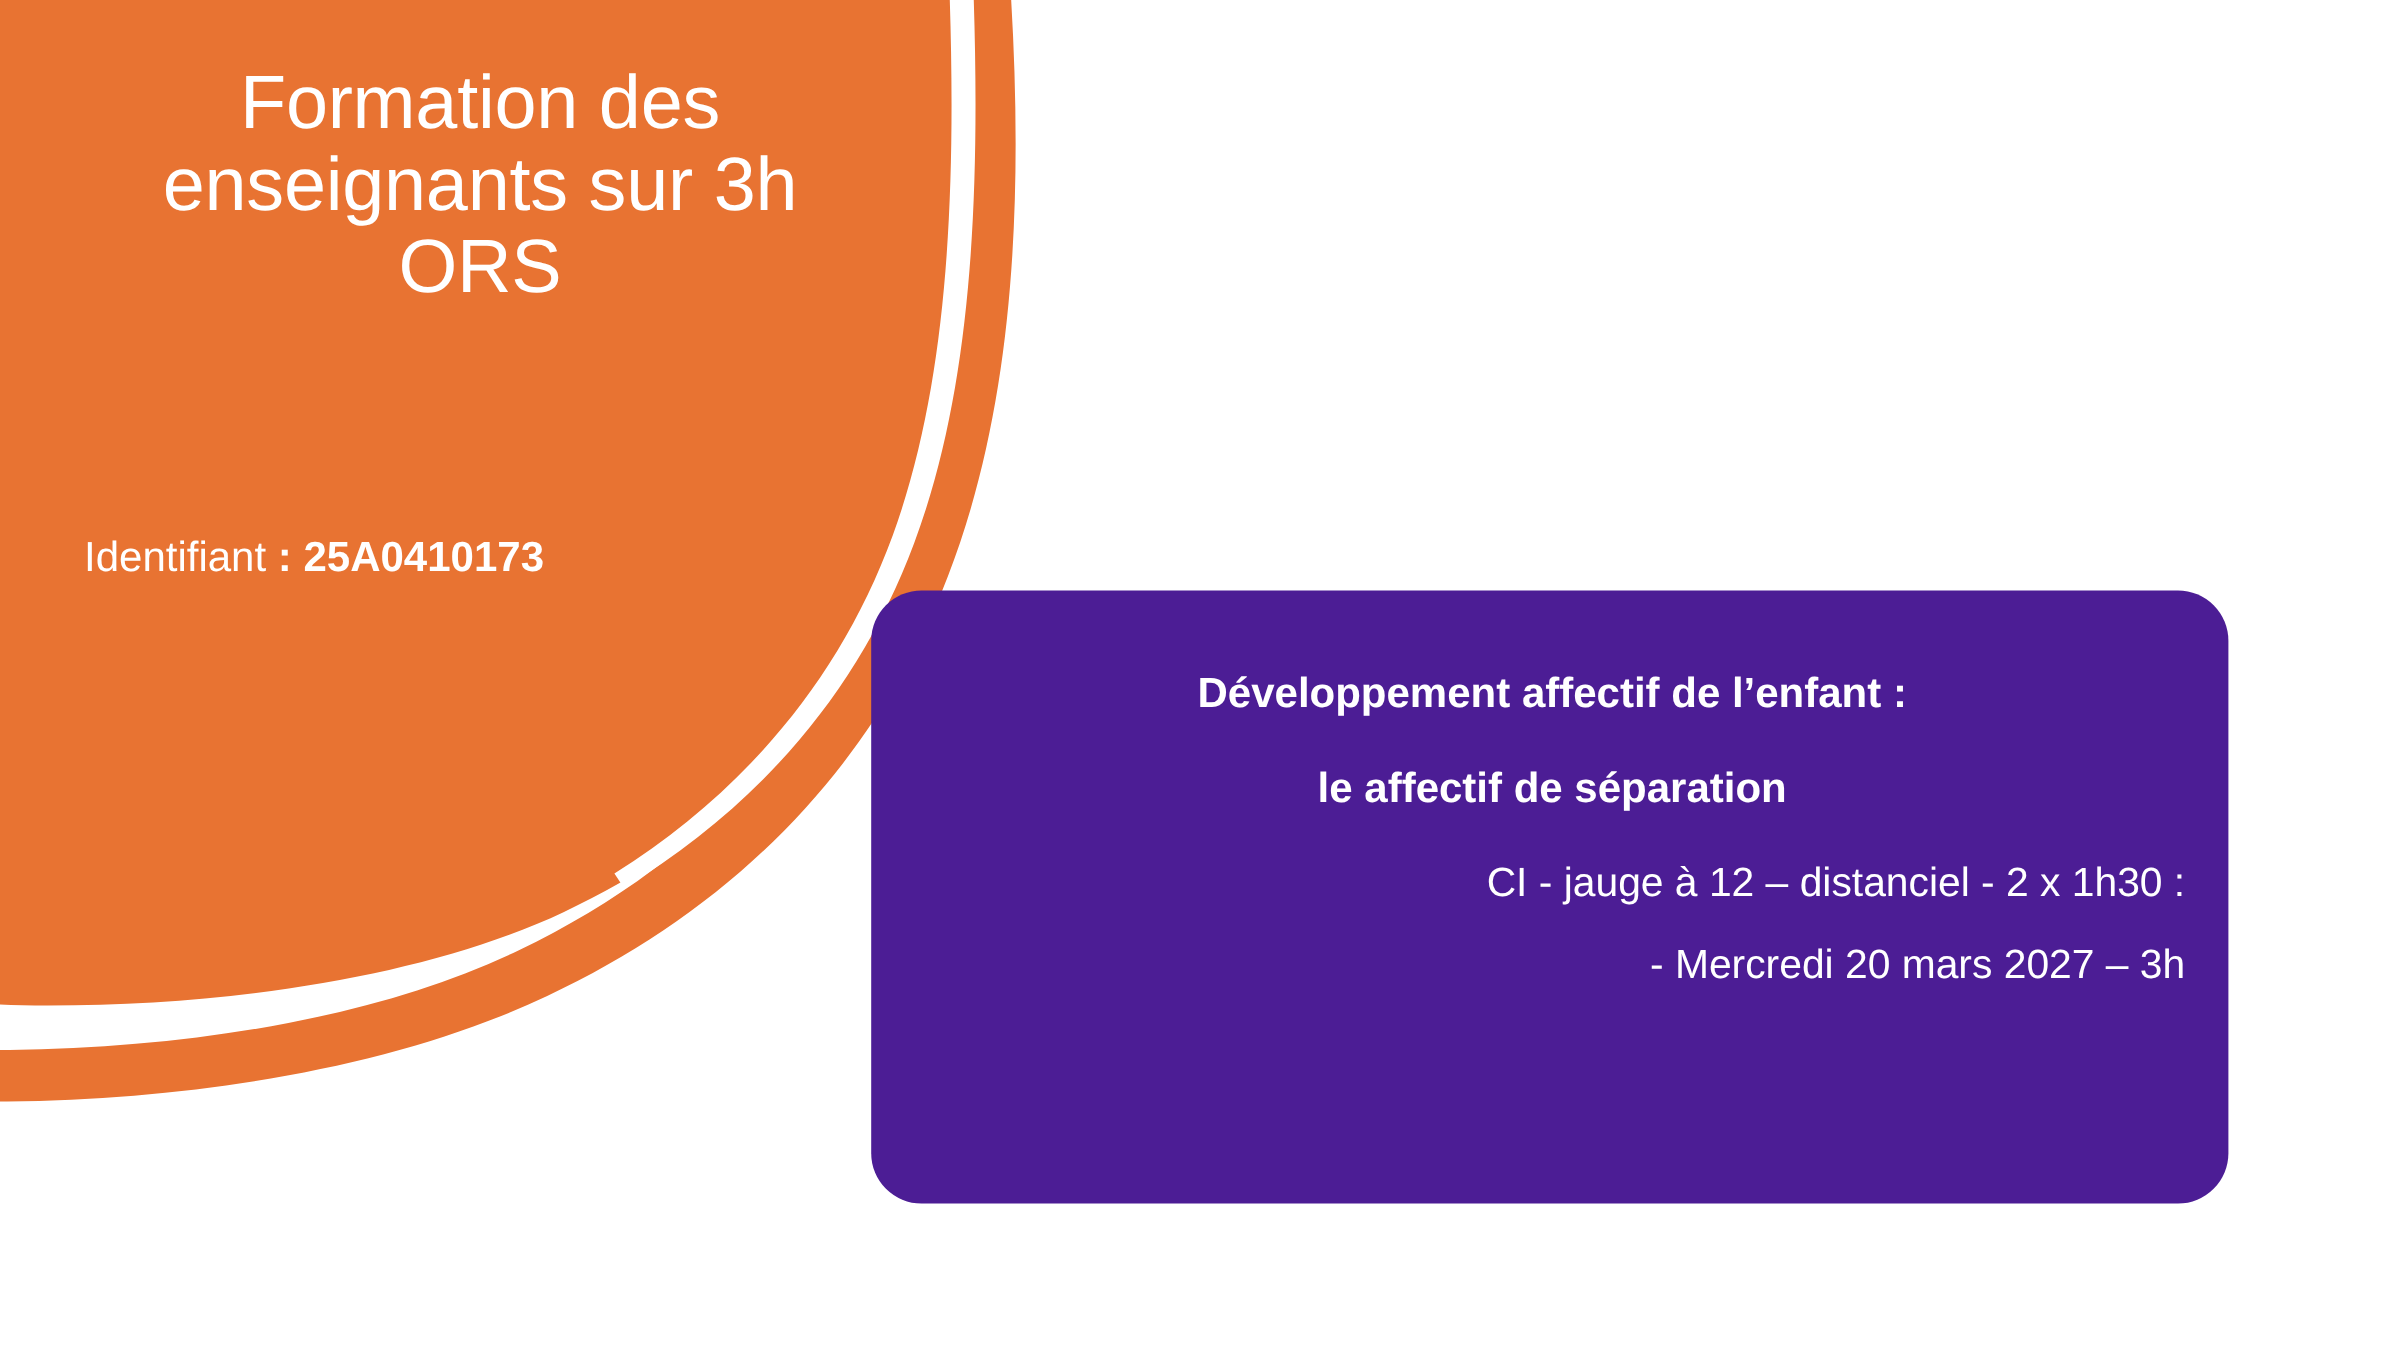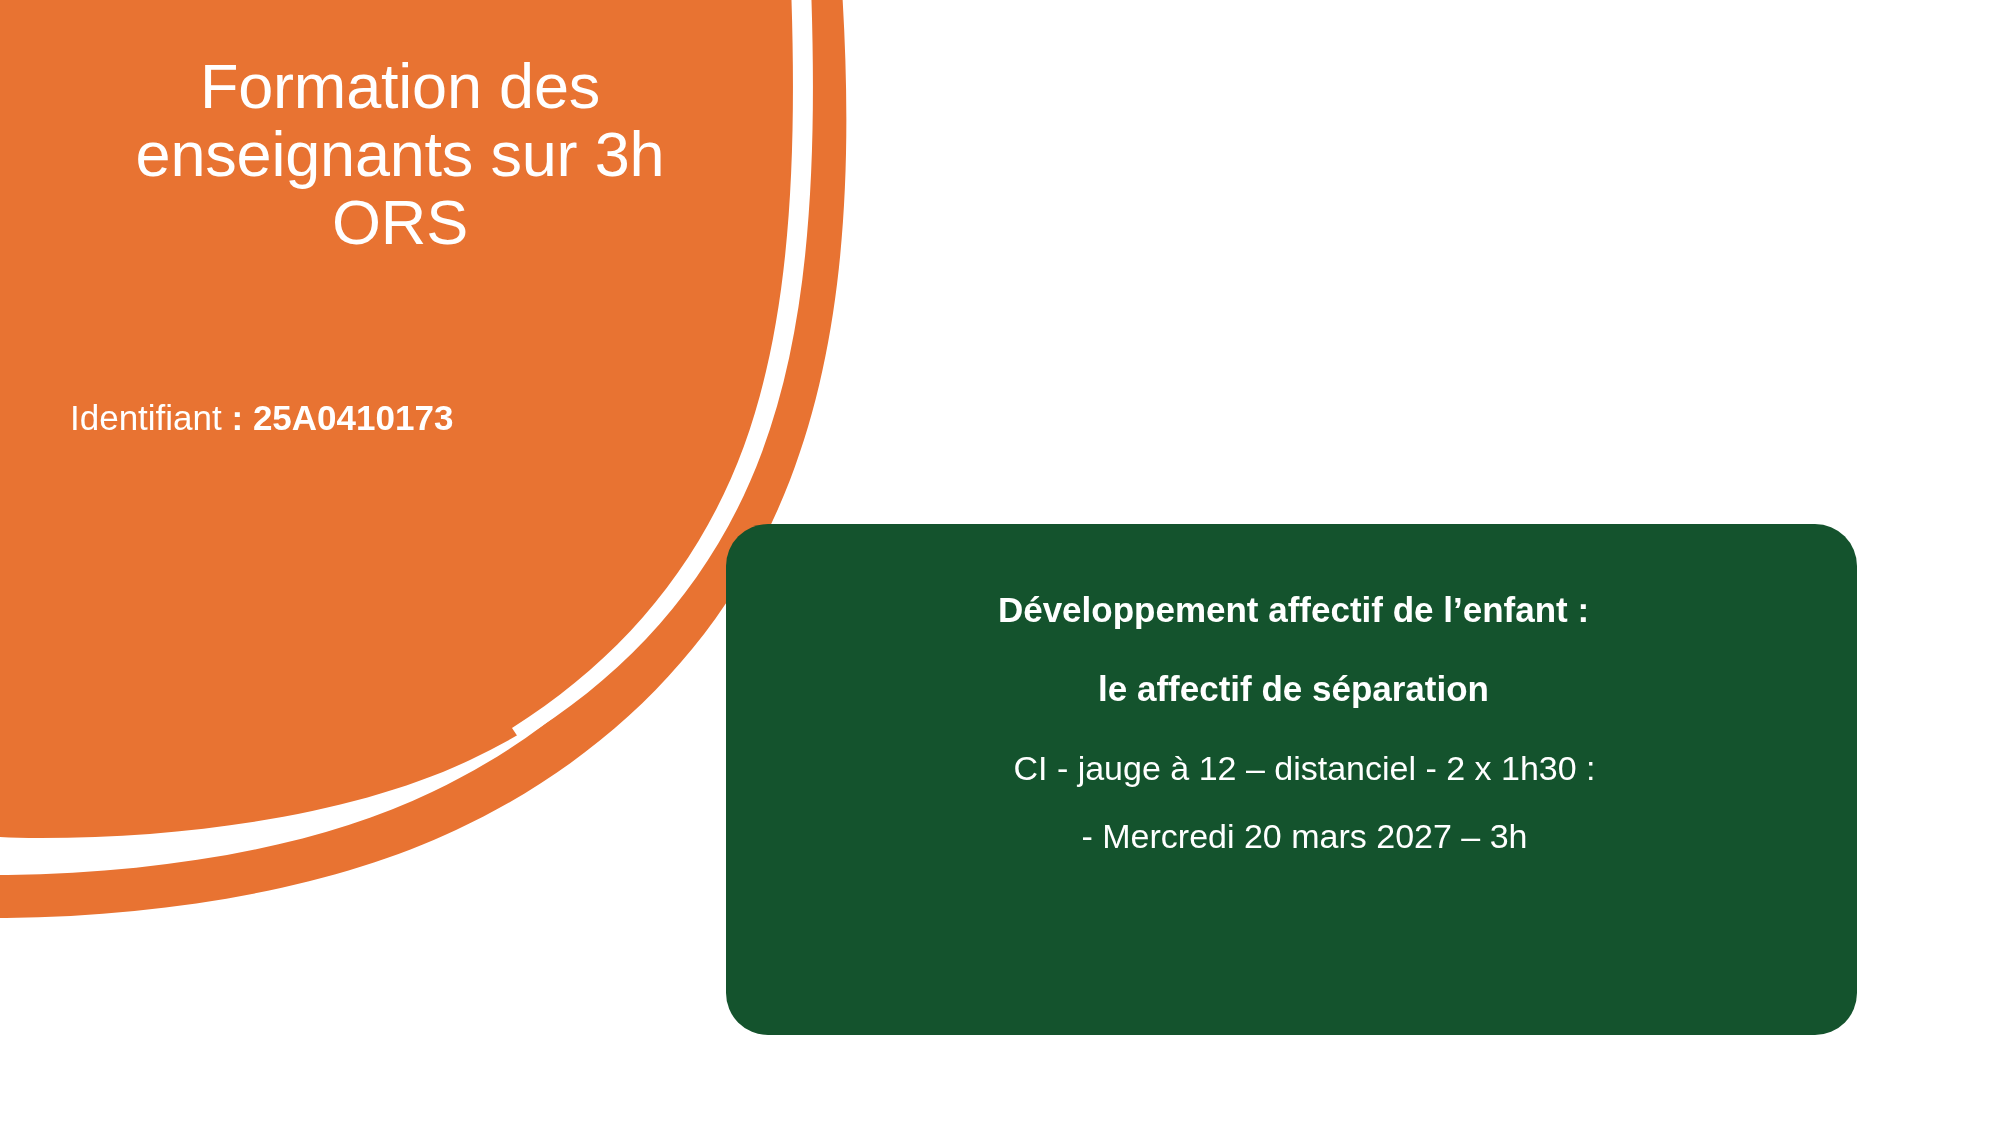--- a/index.html
+++ b/index.html
@@ -43,63 +43,62 @@
     font-size: 63px;
     line-height: 1.08;
     color: #ffffff;
     letter-spacing: -0.2px;
     white-space: pre-line;
     text-align: center;
   }
   #identifier-line {
     position: absolute;
     left: 70px;
-    top: 397px;
+    top: 444px;
     font-size: 35px;
     line-height: 1.2;
     color: #ffffff;
     white-space: nowrap;
   }
   #identifier-label {
     font-weight: 400;
   }
   #identifier-value {
     font-weight: 700;
   }
 
   
   #purple-card {
     position: absolute;
     left: 726px;
     top: 492px;
     width: 1131px;
     height: 511px;
-    background: #14532d;
+    background: #4c1d95;
     border-radius: 42px;
     box-sizing: border-box;
     padding: 68px 36px 30px 40px;
-    margin-top: 32px;
   }
   .card-heading {
     margin: 0;
     text-align: center;
     font-size: 35px;
     font-weight: 700;
     color: #ffffff;
     line-height: 1.05;
   }
   #card-heading-1 { margin-bottom: 42px; }
   #card-heading-2 { margin-bottom: 40px; }
   .card-line {
     margin: 0 0 28px 22px;
     font-size: 34px;
     font-weight: 400;
     color: #ffffff;
     line-height: 1.18;
-    text-align: center;
+    text-align: right;
   }
   .card-line:last-child { margin-bottom: 0; }
 </style>
 </head>
 <body>
 
 <div id="slide">
 
   <svg id="orange-decor" viewBox="0 0 2000 1125" width="2000" height="1125" xmlns="http://www.w3.org/2000/svg" aria-hidden="true">
 

